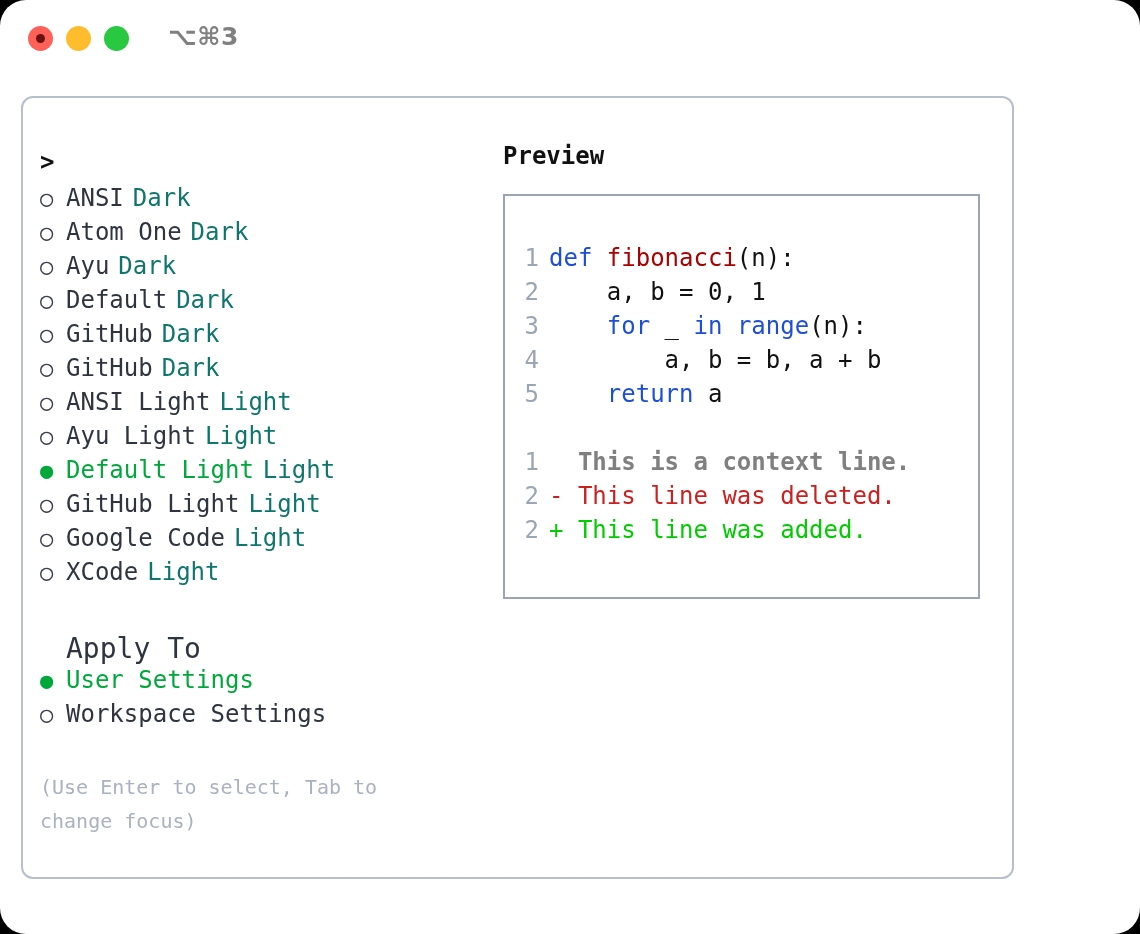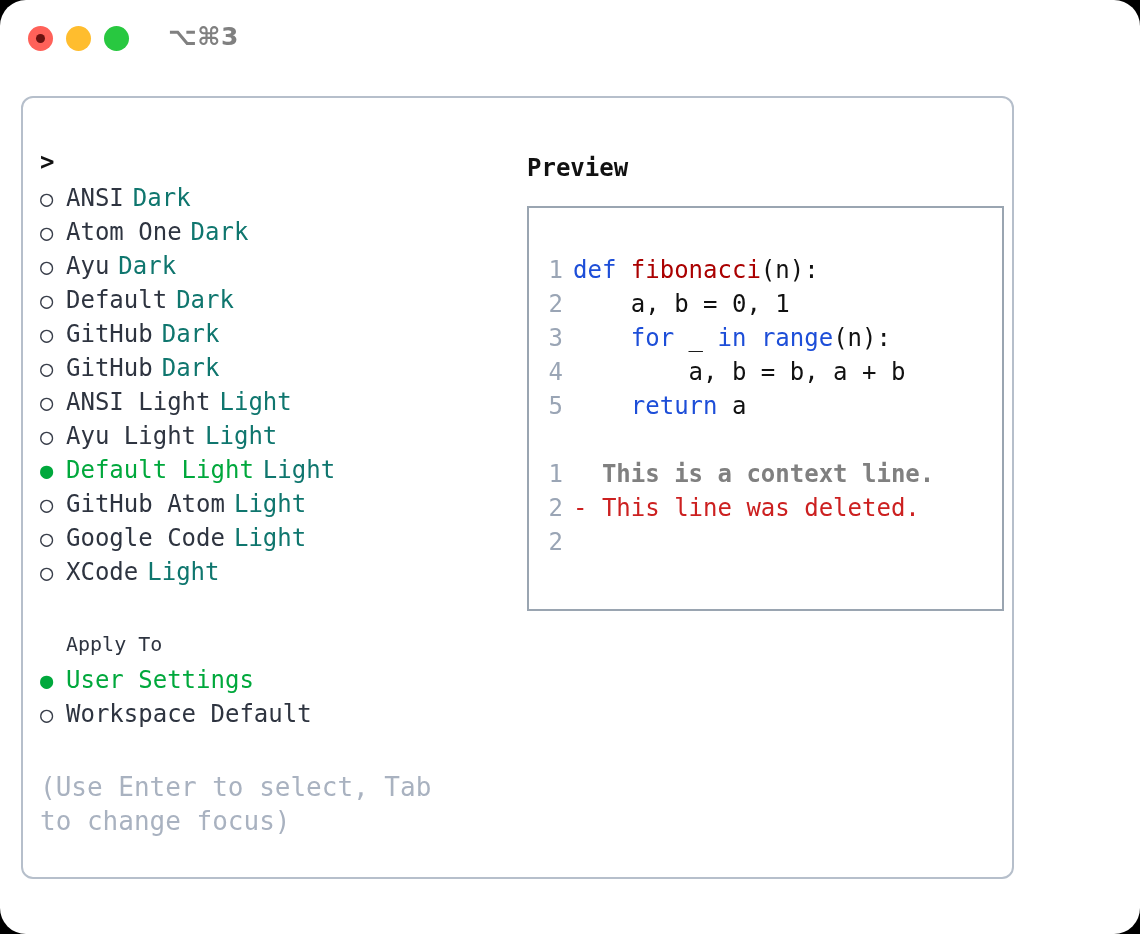--- a/index.html
+++ b/index.html
@@ -117,40 +117,39 @@
     color: #111111;
     margin-bottom: 2px;
   }
   .name   { color: #2e3440; }
   .name.selected { color: #00a83c; }
   .kind   { color: #0f766e; }
   .gap    { width: 9px; display: inline-block; }
 
   .section-head {
     color: #2e3440;
-    font-size: 20px;
+    font-size: 28px;
   }
 
   #apply-block { margin-top: 40px; }
 
   #hint {
     margin-top: 36px;
     width: 400px;
     color: #a9b2c0;
-    font-size: 26px;
+    font-size: 20px;
     line-height: 34px;
   }
 
   
   #right-col {
     position: absolute;
     left: 480px;
-    top: 56px;
+    top: 44px;
     width: 490px;
-    margin-left: 24px;
   }
   #preview-title {
     font-size: 24px;
     font-weight: bold;
     color: #111111;
     margin-bottom: 24px;
   }
   #preview-box {
     width: 477px;
     height: 405px;
@@ -208,52 +207,52 @@
       <div id="theme-list">
           <div class="row"><span class="marker">○</span><span class="name">ANSI</span><span class="gap"></span><span class="kind">Dark</span></div>
           <div class="row"><span class="marker">○</span><span class="name">Atom One</span><span class="gap"></span><span class="kind">Dark</span></div>
           <div class="row"><span class="marker">○</span><span class="name">Ayu</span><span class="gap"></span><span class="kind">Dark</span></div>
           <div class="row"><span class="marker">○</span><span class="name">Default</span><span class="gap"></span><span class="kind">Dark</span></div>
           <div class="row"><span class="marker">○</span><span class="name">GitHub</span><span class="gap"></span><span class="kind">Dark</span></div>
           <div class="row"><span class="marker">○</span><span class="name">GitHub</span><span class="gap"></span><span class="kind">Dark</span></div>
           <div class="row"><span class="marker">○</span><span class="name">ANSI Light</span><span class="gap"></span><span class="kind">Light</span></div>
           <div class="row"><span class="marker">○</span><span class="name">Ayu Light</span><span class="gap"></span><span class="kind">Light</span></div>
           <div class="row"><span class="marker sel">●</span><span class="name selected">Default Light</span><span class="gap"></span><span class="kind">Light</span></div>
-          <div class="row"><span class="marker">○</span><span class="name">GitHub Atom</span><span class="gap"></span><span class="kind">Light</span></div>
+          <div class="row"><span class="marker">○</span><span class="name">GitHub Light</span><span class="gap"></span><span class="kind">Light</span></div>
           <div class="row"><span class="marker">○</span><span class="name">Google Code</span><span class="gap"></span><span class="kind">Light</span></div>
           <div class="row"><span class="marker">○</span><span class="name">XCode</span><span class="gap"></span><span class="kind">Light</span></div>
         </div>
 
       <div id="apply-block">
         <div class="row">
           <span class="marker"></span>
           <span class="section-head">Apply To</span>
         </div>
         <div id="apply-list">
             <div class="row"><span class="marker sel">●</span><span class="name selected">User Settings</span></div>
-            <div class="row"><span class="marker">○</span><span class="name">Workspace Default</span></div>
+            <div class="row"><span class="marker">○</span><span class="name">Workspace Settings</span></div>
           </div>
       </div>
 
       <div id="hint">(Use Enter to select, Tab to change focus)</div>
     </div>
 
     <div id="right-col">
       <div id="preview-title">Preview</div>
       <div id="preview-box">
         <div id="code-block">
             <div class="code-line"><span class="lineno">1</span><span class="kw">def</span><span class="plain"> </span><span class="fn">fibonacci</span><span class="plain">(n):</span></div>
             <div class="code-line"><span class="lineno">2</span><span class="plain">    a, b = 0, 1</span></div>
             <div class="code-line"><span class="lineno">3</span><span class="plain">    </span><span class="kw">for</span><span class="plain"> _ </span><span class="kw">in</span><span class="plain"> </span><span class="kw">range</span><span class="plain">(n):</span></div>
             <div class="code-line"><span class="lineno">4</span><span class="plain">        a, b = b, a + b</span></div>
             <div class="code-line"><span class="lineno">5</span><span class="plain">    </span><span class="kw">return</span><span class="plain"> a</span></div>
           </div>
         <div class="spacer"></div>
         <div id="diff-block">
             <div class="code-line"><span class="lineno">1</span><span class="ctx">  This is a context line.</span></div>
             <div class="code-line"><span class="lineno">2</span><span class="del">- This line was deleted.</span></div>
-            <div class="code-line"><span class="lineno">2</span></div>
+            <div class="code-line"><span class="lineno">2</span><span class="add">+ This line was added.</span></div>
           </div>
       </div>
     </div>
 
   </div>
 </div>
 
 </body></html>

